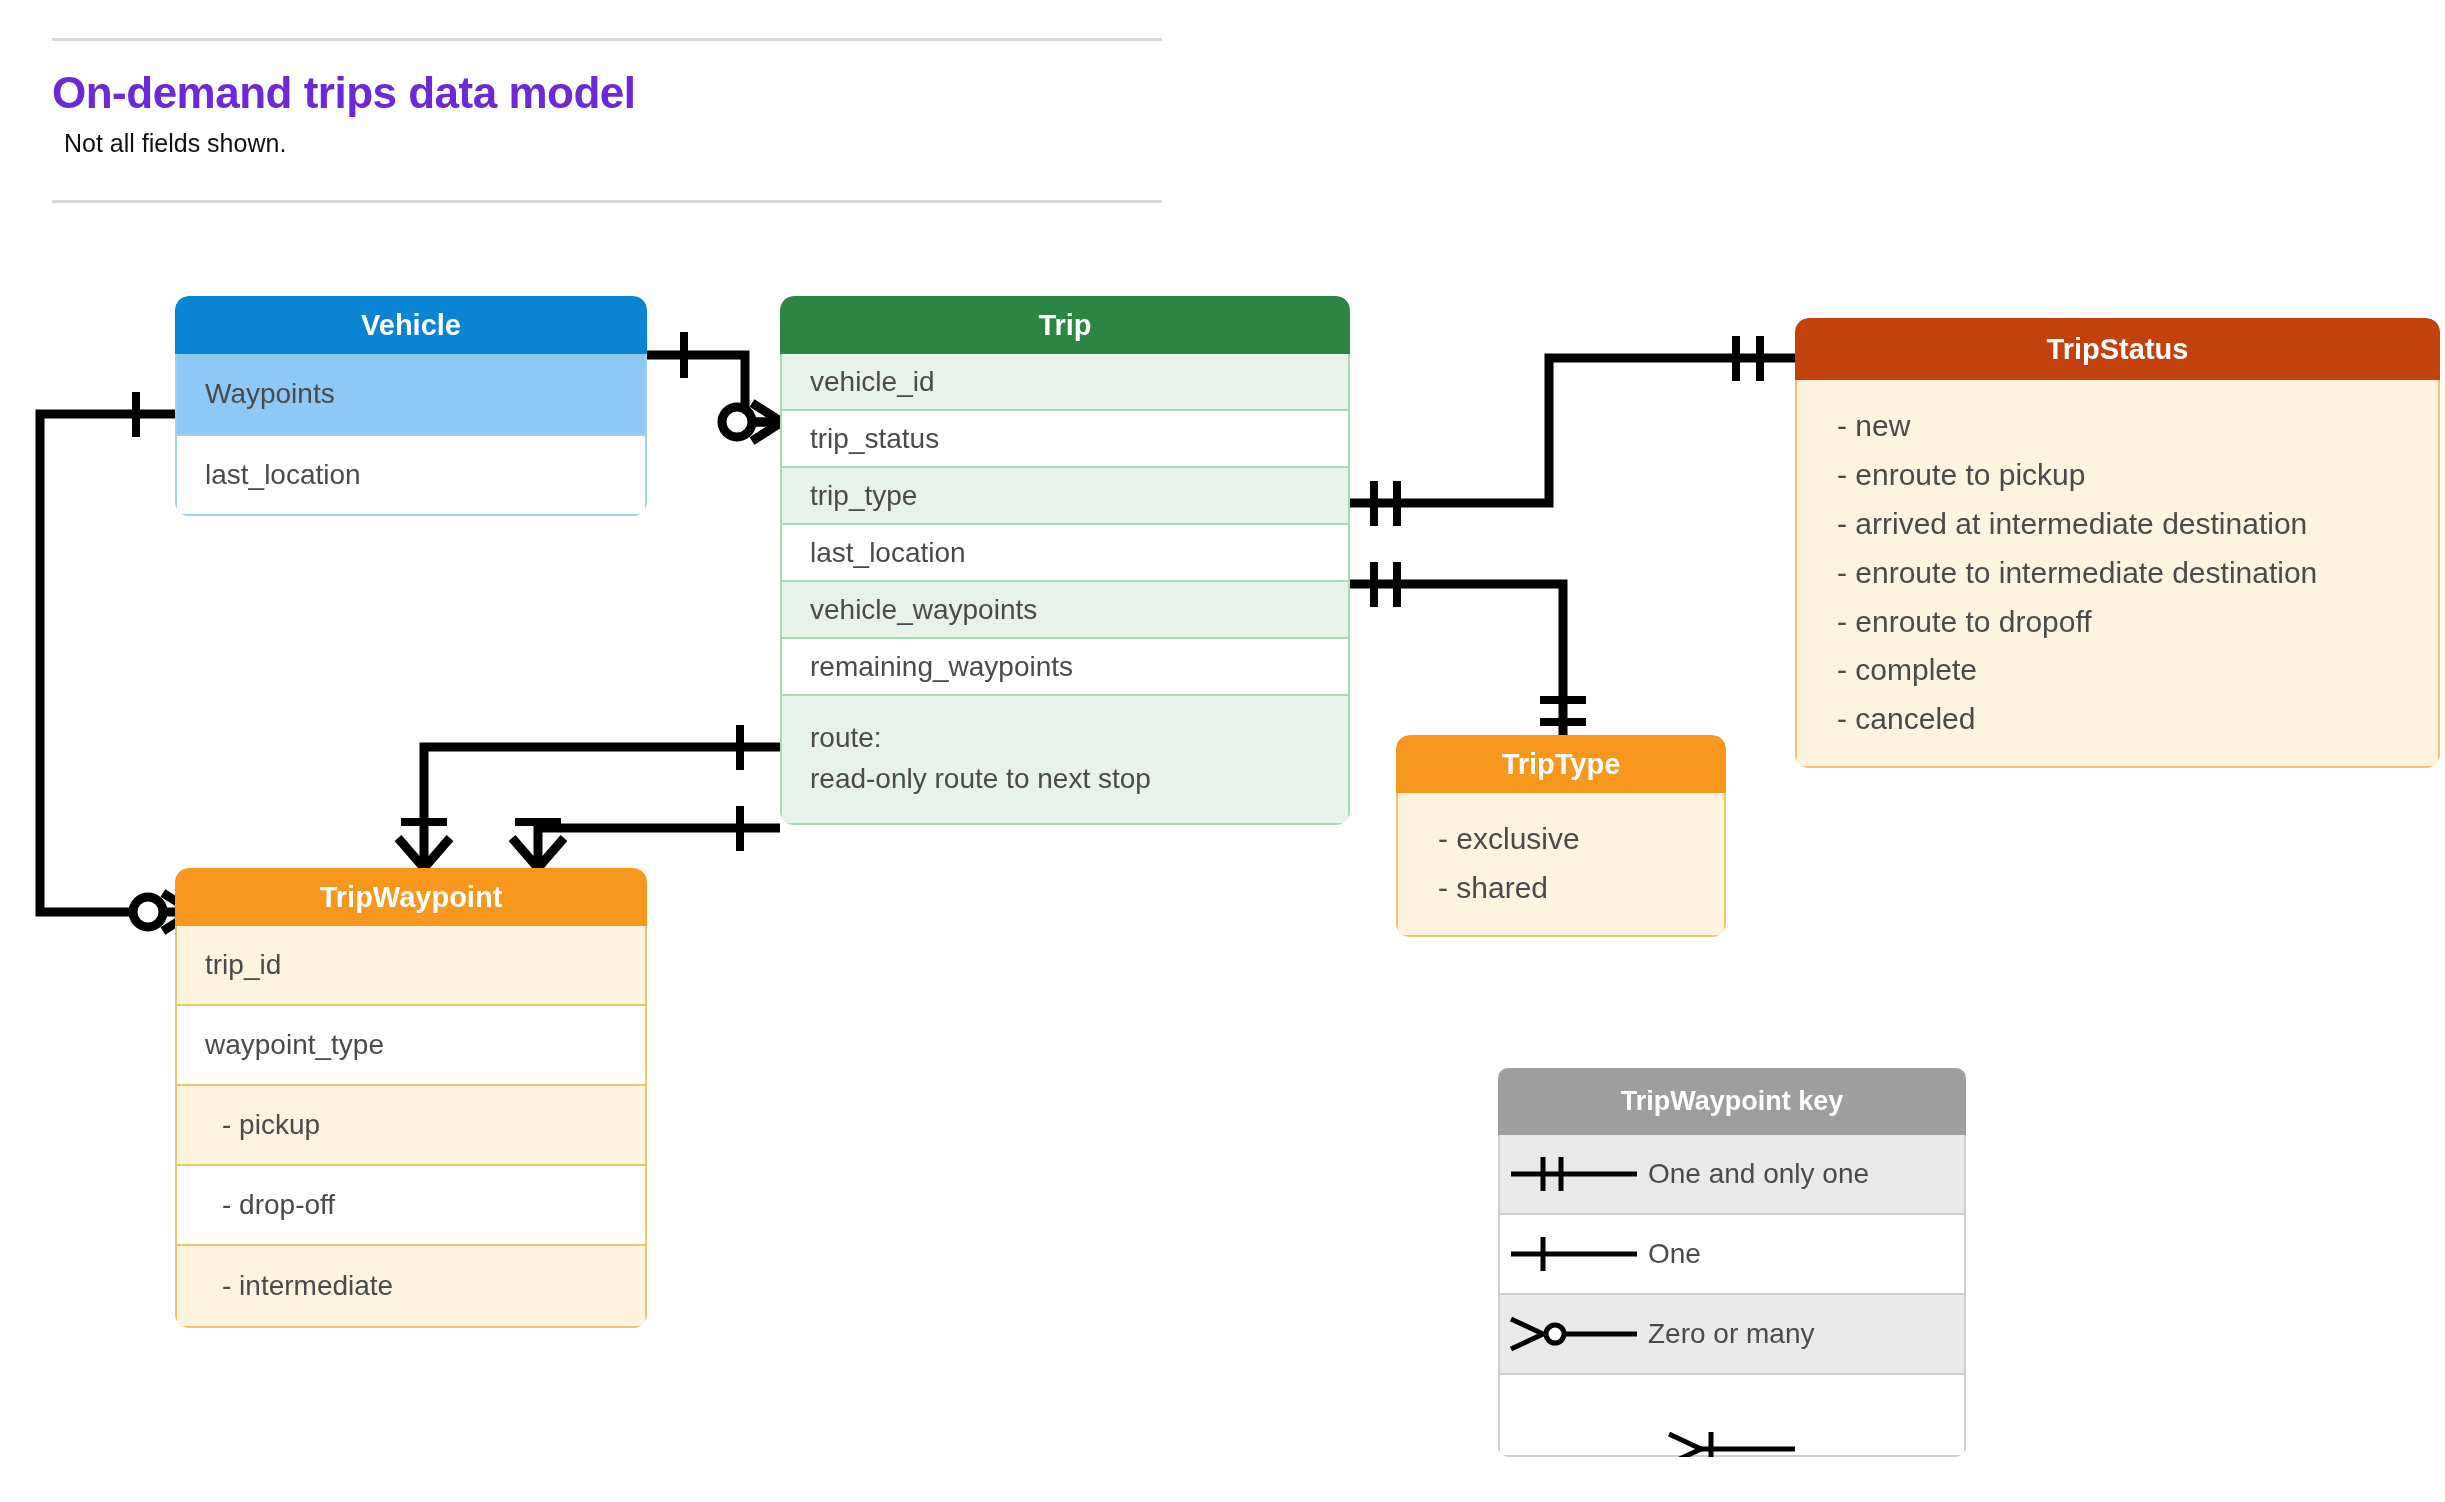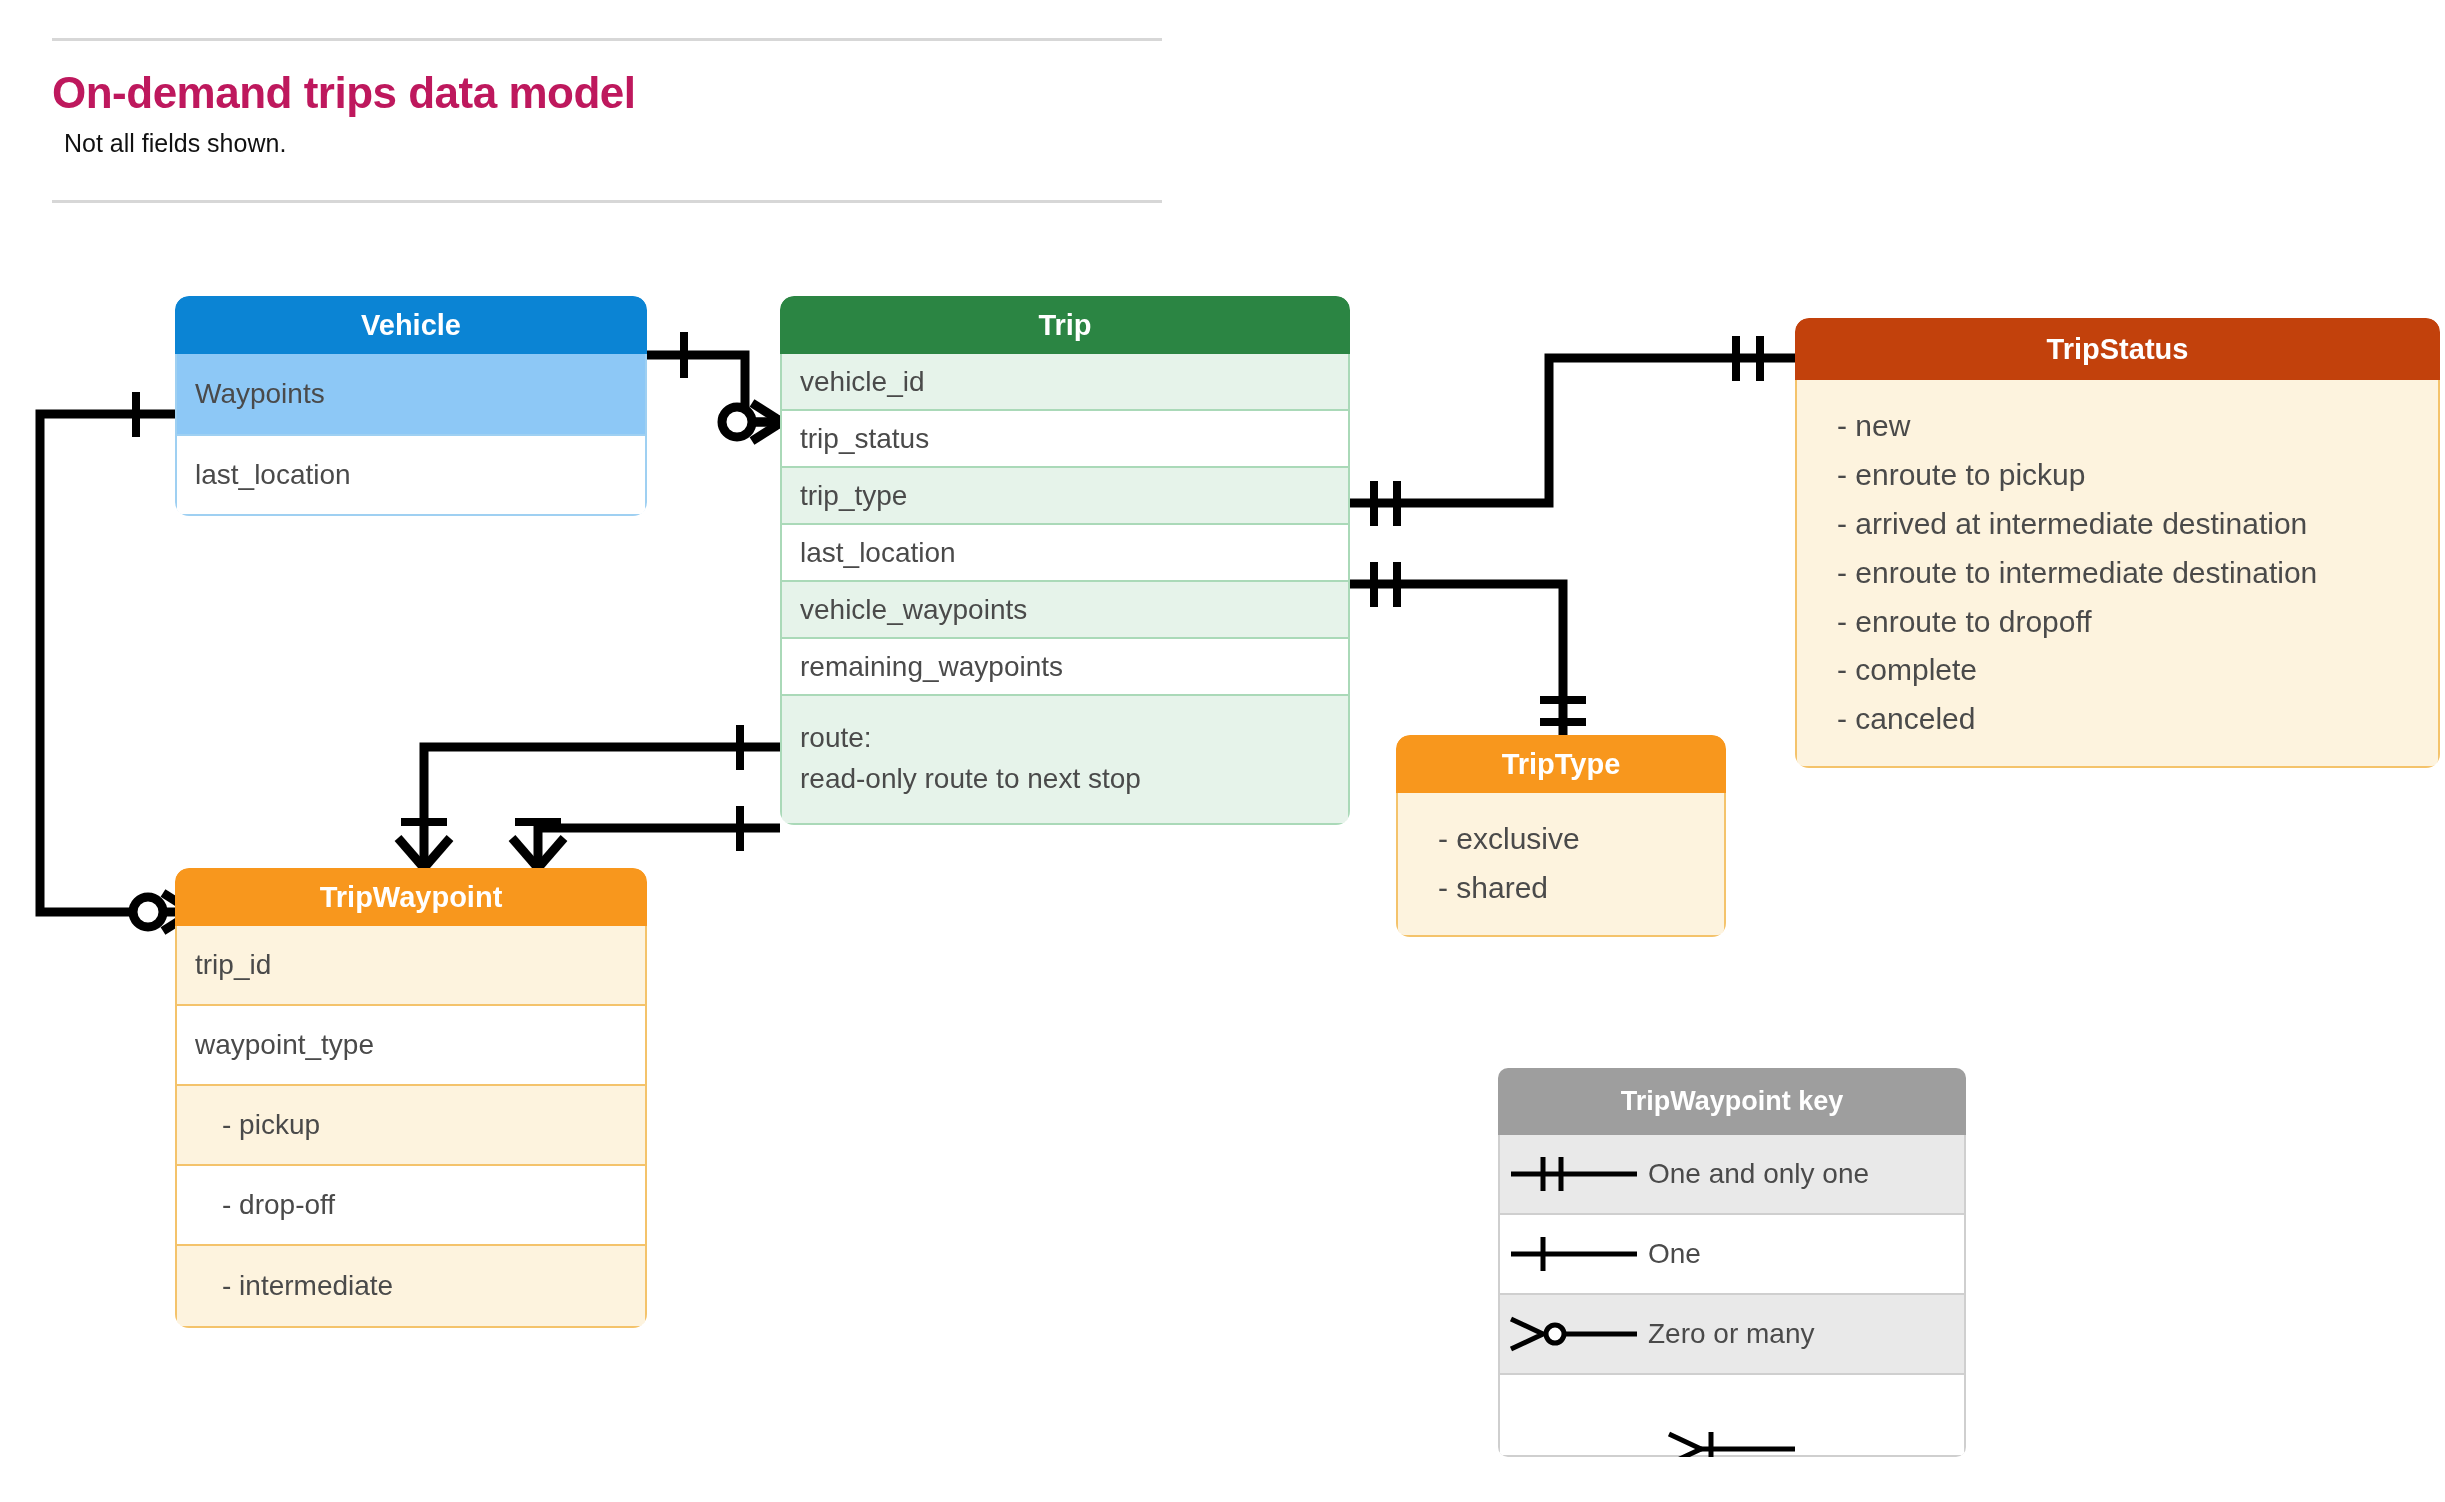--- a/index.html
+++ b/index.html
@@ -22,21 +22,21 @@
   }
   #header-rule-top, #header-rule-bottom {
     height: 3px;
     background: #d7d7d7;
     width: 1110px;
   }
   #header-inner { padding: 28px 0 30px 0; }
   #page-title {
     font-size: 44px;
     font-weight: 700;
-    color: #be185d;
+    color: #6d28d9;
     letter-spacing: -0.5px;
     line-height: 1.1;
     margin: 0 0 10px 0;
   }
   #page-subtitle {
     font-size: 25px;
     font-weight: 400;
     color: #111111;
     margin: 12px;
   }
@@ -64,21 +64,21 @@
     border-style: solid;
     border-width: 0 2px 2px 2px;
     border-bottom-left-radius: 8px;
     border-bottom-right-radius: 8px;
   }
   .row {
     font-size: 28px;
     color: #4a4a4a;
     display: flex;
     align-items: center;
-    padding-left: 18px;
+    padding-left: 28px;
     box-sizing: border-box;
   }
   .row.multiline {
     display: block;
     padding-top: 22px;
     line-height: 1.45;
   }
   .list-body {
     font-size: 30px;
     color: #4a4a4a;

